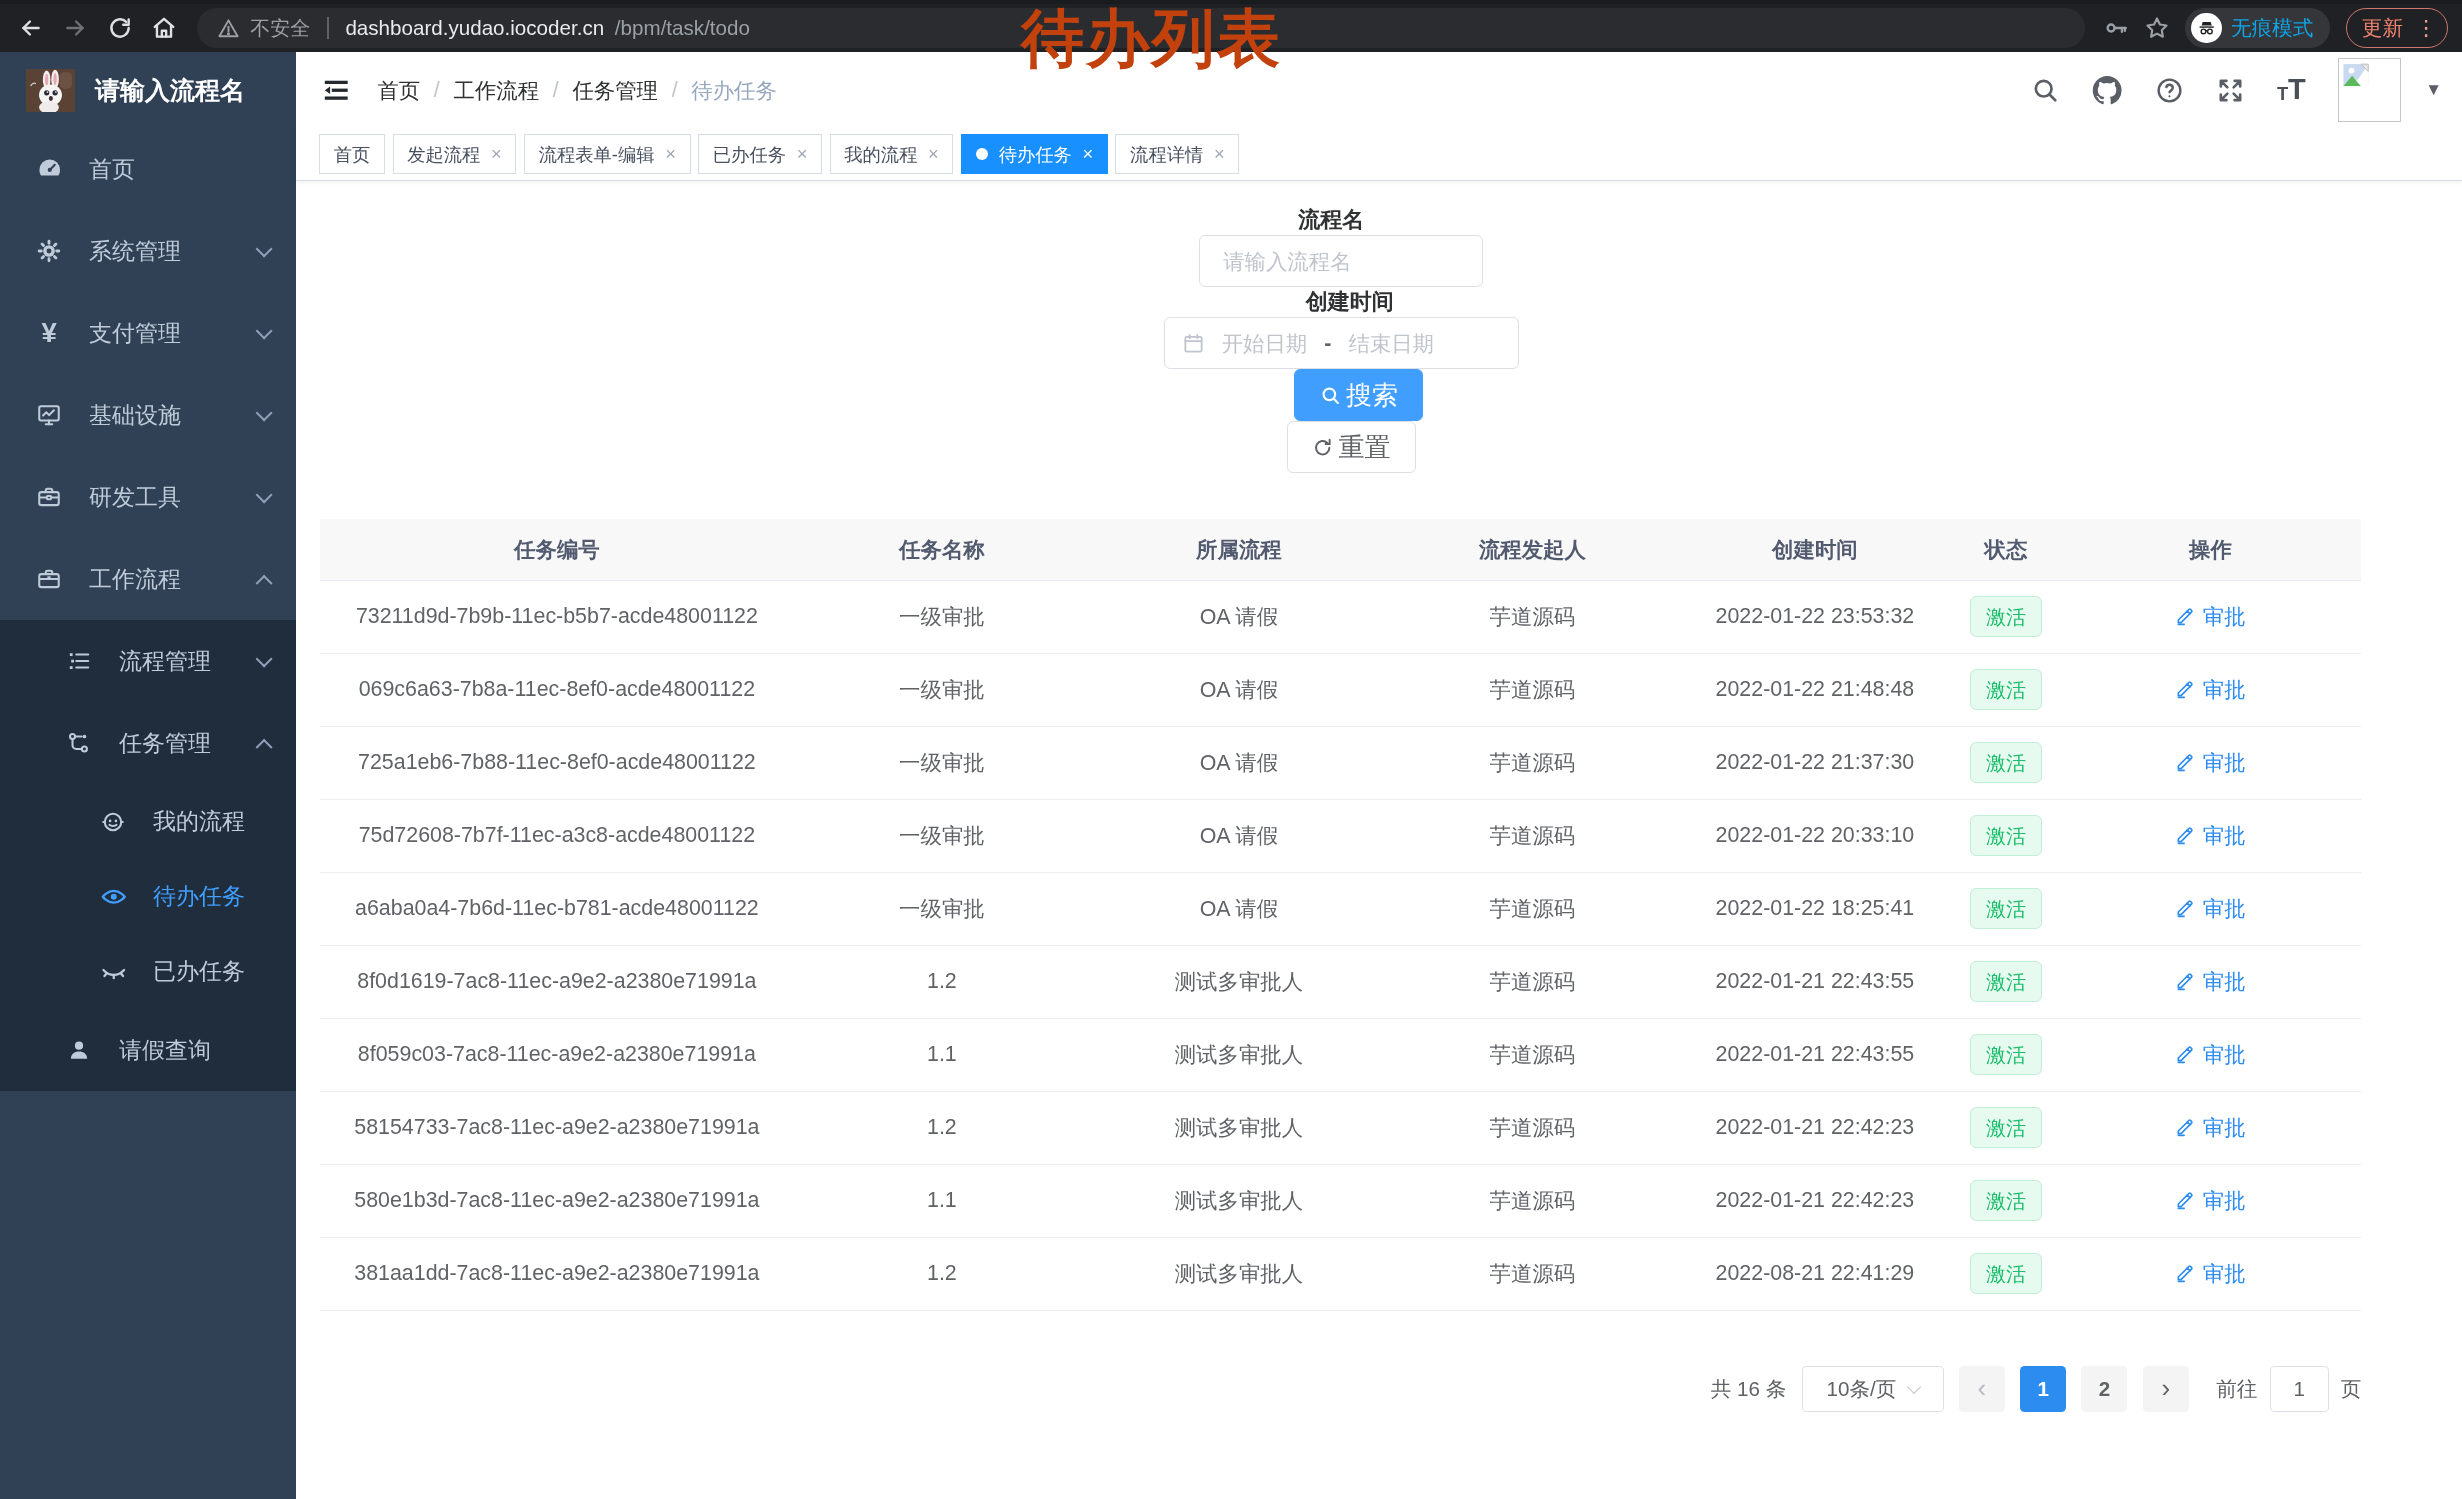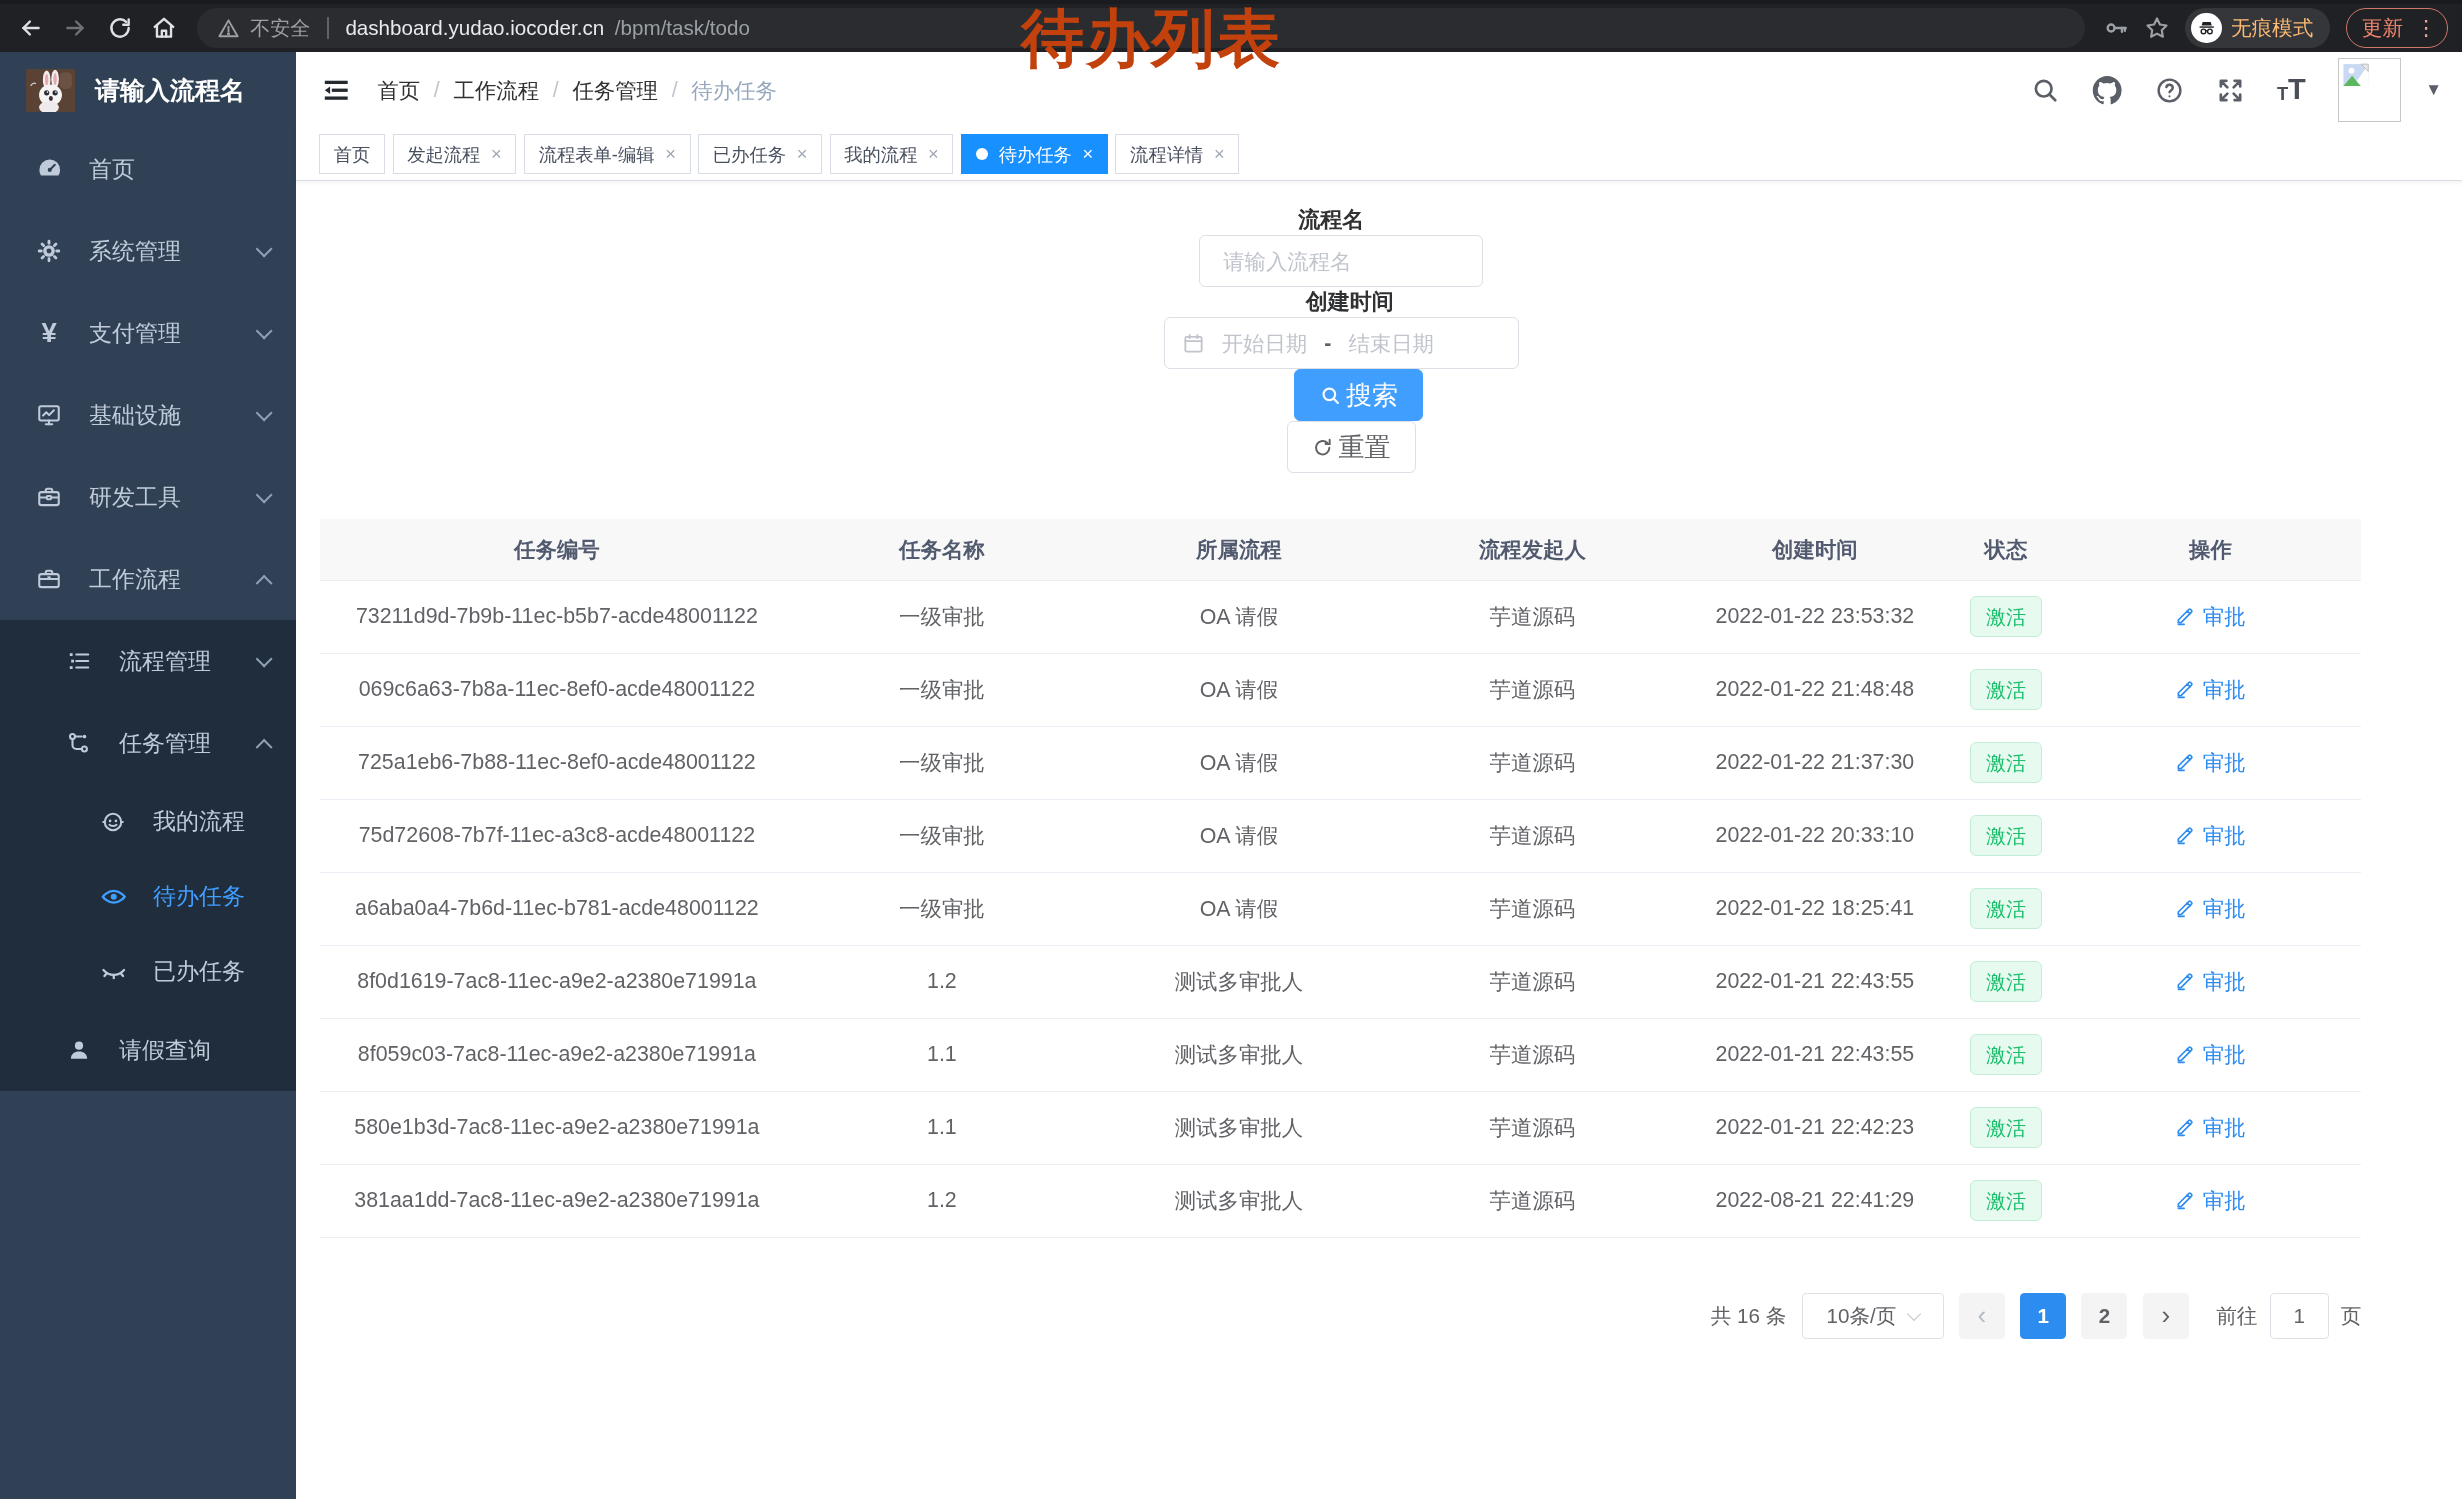--- a/index.html
+++ b/index.html
@@ -15,21 +15,21 @@
   .nav-ic.dim { color:#6e7175; }
   .omnibox { flex:1; height:40px; margin:0 7.6px; background:#2b2c2f; border-radius:20px;
     display:flex; align-items:center; padding:0 20px; gap:10.7px; min-width:0; }
   .omni-sec { color:#9aa0a6; font-size:20px; white-space:nowrap; }
   .omni-div { width:1.5px; height:21.4px; background:#5f6368; margin:0 6.1px; }
   .omni-host { color:#e8eaed; font-size:20.6px; white-space:nowrap; }
   .omni-path { color:#9aa0a6; font-size:20.6px; white-space:nowrap; }
   .tool-ic { width:37px; height:37px; display:flex; align-items:center; justify-content:center;
     color:#9aa0a6; flex:0 0 auto; }
   .incog { height:40px; background:#35363a; border-radius:20px; display:flex; align-items:center;
-    gap:9.2px; padding:0 17px 0 6.1px; color:#fdba74; font-size:20.6px; flex:0 0 auto; margin-left:4.6px; }
+    gap:9.2px; padding:0 17px 0 6.1px; color:#0ea5e9; font-size:20.6px; flex:0 0 auto; margin-left:4.6px; }
   .incog-circle { width:30.5px; height:30.5px; border-radius:50%; background:#fff;
     display:flex; align-items:center; justify-content:center; }
   .update-pill { height:40px; border:1.5px solid #d0766b; border-radius:20px; display:flex;
     align-items:center; gap:12.2px; padding:0 10.7px 0 15.3px; margin-left:10.7px;
     color:#f2846f; font-size:20.6px; flex:0 0 auto; }
   .update-dots { font-size:21.4px; color:#f2a49a; letter-spacing:0; }
 
   
   .annotation { position:absolute; left:1021px; top:1.5px; z-index:60; color:#c2410c;
     font-size:63px; font-weight:600; line-height:1.15; letter-spacing:2.3px; pointer-events:none; }
@@ -635,20 +635,36 @@
               <td><a class="approve">
                     <svg width="20" height="20" viewBox="0 0 24 24" fill="none" stroke="currentColor" stroke-width="2" stroke-linecap="round" stroke-linejoin="round">
                       <path d="M4 16.8V20h3.2L18 9.2 14.8 6z"></path>
                       <path d="M14.8 6l1.8-1.8a1.5 1.5 0 0 1 2.1 0l1.1 1.1a1.5 1.5 0 0 1 0 2.1L18 9.2"></path>
                       <path d="M4 22h7"></path>
                     </svg>
                     <span>审批</span>
                   </a></td>
             </tr>
             <tr>
+              <td>58154733-7ac8-11ec-a9e2-a2380e71991a</td>
+              <td>1.2</td>
+              <td>测试多审批人</td>
+              <td>芋道源码</td>
+              <td>2022-01-21 22:42:23</td>
+              <td><span class="badge">激活</span></td>
+              <td><a class="approve">
+                    <svg width="20" height="20" viewBox="0 0 24 24" fill="none" stroke="currentColor" stroke-width="2" stroke-linecap="round" stroke-linejoin="round">
+                      <path d="M4 16.8V20h3.2L18 9.2 14.8 6z"></path>
+                      <path d="M14.8 6l1.8-1.8a1.5 1.5 0 0 1 2.1 0l1.1 1.1a1.5 1.5 0 0 1 0 2.1L18 9.2"></path>
+                      <path d="M4 22h7"></path>
+                    </svg>
+                    <span>审批</span>
+                  </a></td>
+            </tr>
+            <tr>
               <td>580e1b3d-7ac8-11ec-a9e2-a2380e71991a</td>
               <td>1.1</td>
               <td>测试多审批人</td>
               <td>芋道源码</td>
               <td>2022-01-21 22:42:23</td>
               <td><span class="badge">激活</span></td>
               <td><a class="approve">
                     <svg width="20" height="20" viewBox="0 0 24 24" fill="none" stroke="currentColor" stroke-width="2" stroke-linecap="round" stroke-linejoin="round">
                       <path d="M4 16.8V20h3.2L18 9.2 14.8 6z"></path>
                       <path d="M14.8 6l1.8-1.8a1.5 1.5 0 0 1 2.1 0l1.1 1.1a1.5 1.5 0 0 1 0 2.1L18 9.2"></path>

